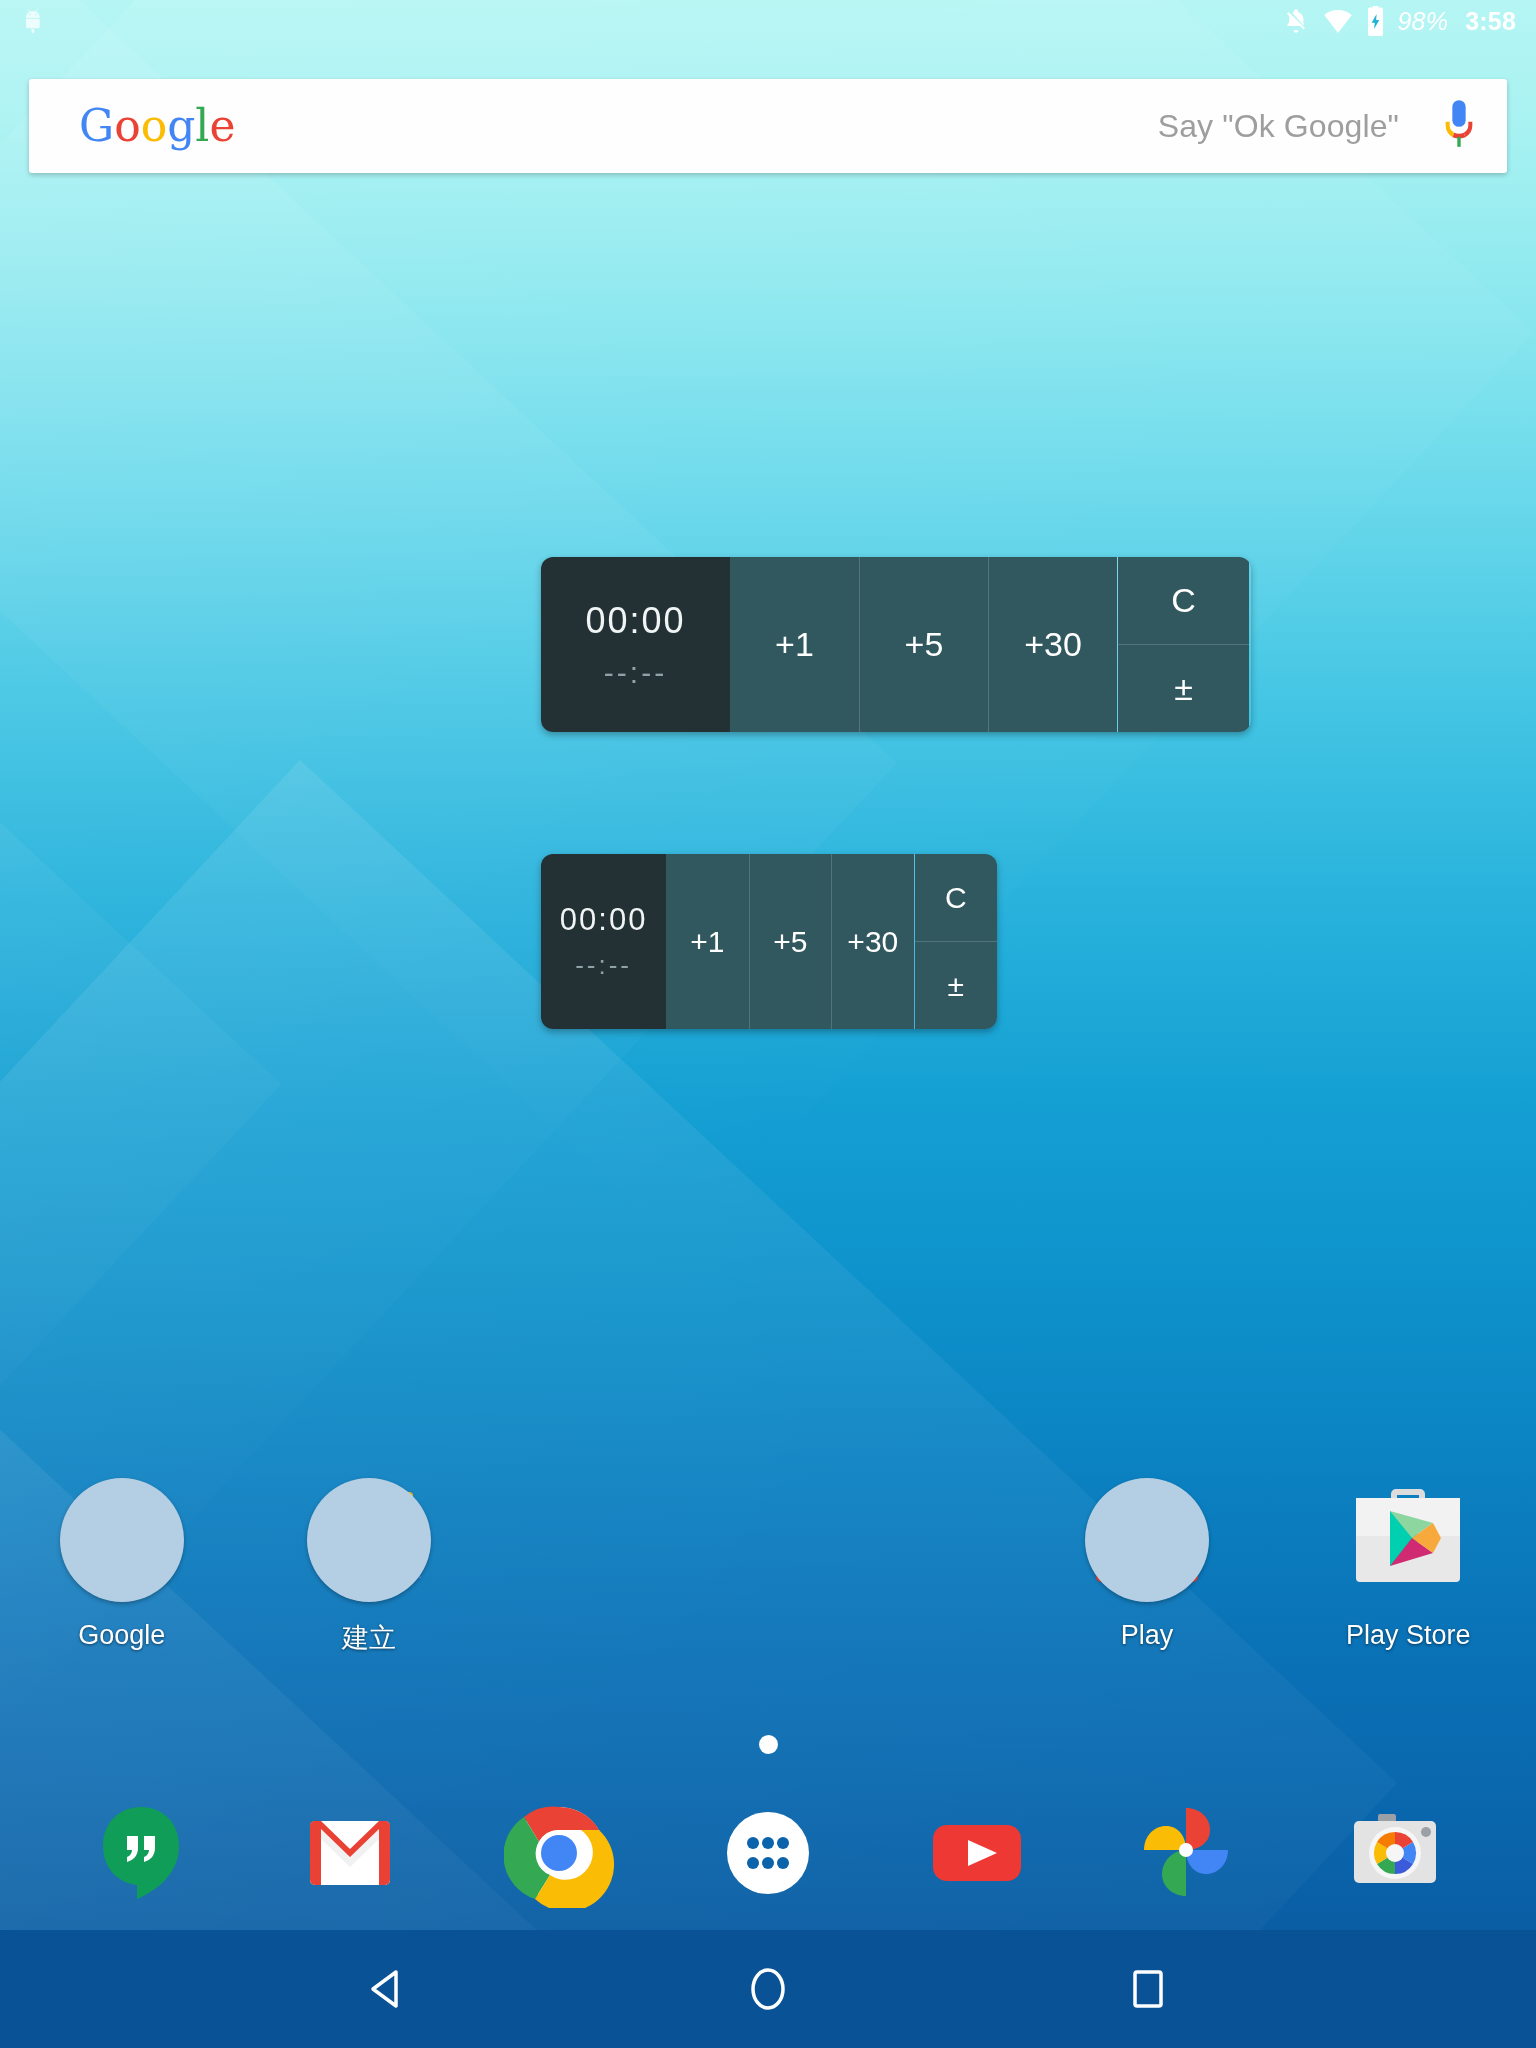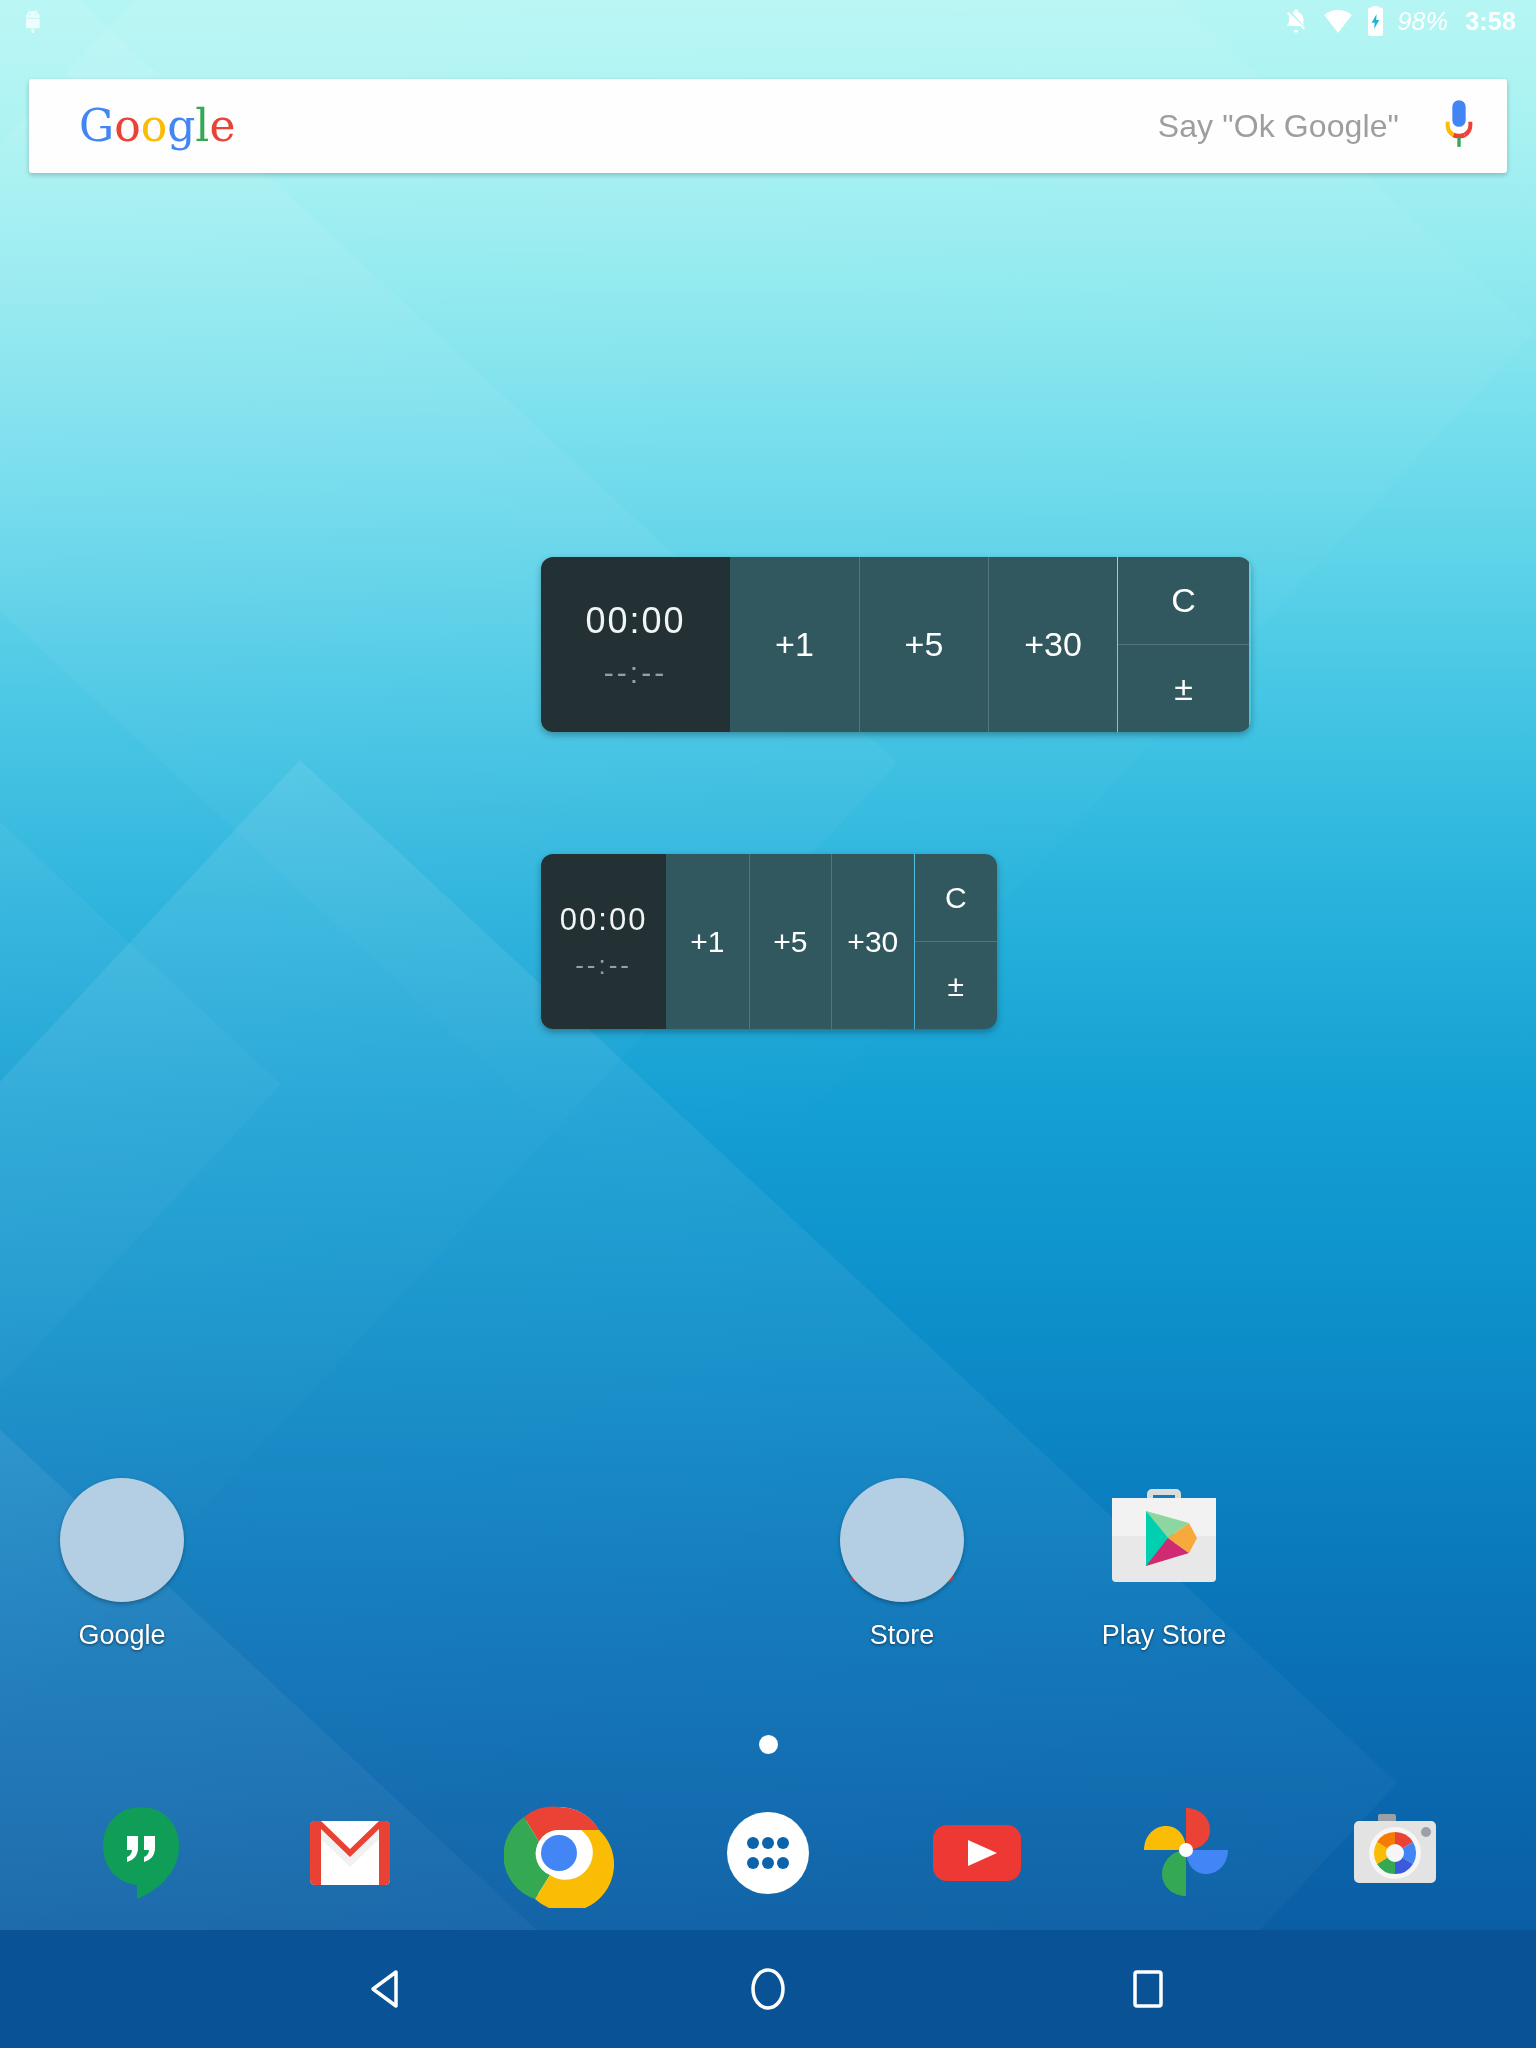--- a/index.html
+++ b/index.html
@@ -263,20 +263,38 @@
           <path fill="#4285F4" d="M1055 532c0-34-3-67-9-99H540v187h289c-12 67-50 124-107 162v135h173c101-93 160-230 160-385Z"></path>
           <path fill="#34A853" d="M540 1060c145 0 266-48 355-130l-173-135c-48 32-110 51-182 51-140 0-258-94-301-221H60v139c88 175 270 296 480 296Z"></path>
           <path fill="#FBBC05" d="M239 625c-11-33-17-68-17-105s6-72 17-105V276H60C22 352 0 438 0 520s22 168 60 244l179-139Z"></path>
           <path fill="#EA4335" d="M540 209c79 0 150 27 206 81l154-154C807 49 686 0 540 0 330 0 148 121 60 296l179 139c43-127 161-226 301-226Z"></path>
         </g>
       </svg>
     </div>
     <div class="lbl">Google</div>
   </div>
 
+  <div class="app-cell" style="margin-left:-8px;">
+    <div class="ic">
+      <div class="folder-bg"></div>
+      <svg width="140" height="140" viewBox="0 0 140 140">
+        <rect x="50" y="22" width="64" height="52" rx="4" fill="#f6c026"></rect>
+        <polygon points="70,24 105,84 35,84" fill="#f9d14c" opacity="0"></polygon>
+        <polygon points="70,22 122,108 88,108 54,40" fill="#ffd04b"></polygon>
+        <polygon points="70,22 36,108 18,78 52,22" fill="#0f9d58"></polygon>
+        <polygon points="36,108 122,108 104,78 18,78" fill="#4285F4" opacity="0"></polygon>
+        <polygon points="36,108 122,108 104,118 48,118" fill="#4285F4" opacity="0"></polygon>
+        <polygon points="18,78 104,78 122,108 36,108" fill="#4285F4"></polygon>
+        <ellipse cx="70" cy="74" rx="13" ry="11" fill="#ffffff" opacity=".92"></ellipse>
+        <rect x="59" y="68" width="22" height="3" fill="#f6c026"></rect>
+        <rect x="59" y="76" width="22" height="3" fill="#f6c026"></rect>
+      </svg>
+    </div>
+    <div class="lbl">建立</div>
+  </div>
 
   <div class="spacer-cell"></div>
   <div class="spacer-cell"></div>
 
   <div class="app-cell" style="margin-left:12px;">
     <div class="ic">
       <div class="folder-bg"></div>
       <svg width="140" height="140" viewBox="0 0 140 140">
         <path d="M30 52a40 40 0 0 1 80 0Z" fill="#f2a33c"></path>
         <path d="M38 52a32 32 0 0 1 64 0Z" fill="#f7cb4d"></path>
@@ -290,21 +308,21 @@
           <rect x="104" y="70" width="10" height="10" rx="1.5"></rect>
         </g>
         <g fill="#dfe3e6">
           <rect x="26" y="87" width="10" height="10" rx="1.5"></rect>
           <rect x="104" y="87" width="10" height="10" rx="1.5"></rect>
           <rect x="26" y="100" width="10" height="8" rx="1.5"></rect>
           <rect x="104" y="100" width="10" height="8" rx="1.5"></rect>
         </g>
       </svg>
     </div>
-    <div class="lbl">Store</div>
+    <div class="lbl">Play</div>
   </div>
 
   <div class="app-cell" style="margin-left:6px;">
     <div class="ic">
       <svg width="140" height="140" viewBox="0 0 140 140">
         <path d="M53 28v-4a5 5 0 0 1 5-5h24a5 5 0 0 1 5 5v4h-6v-3H59v3h-6Z" fill="#dcdcdc"></path>
         <rect x="18" y="28" width="104" height="84" rx="4" fill="#e8e8e8"></rect>
         <rect x="18" y="28" width="104" height="38" fill="#f2f2f2"></rect>
         <path d="M56 44 92 69 56 95V44Z" fill="#00b2a0" opacity="0"></path>
         <g transform="translate(50,40)">

